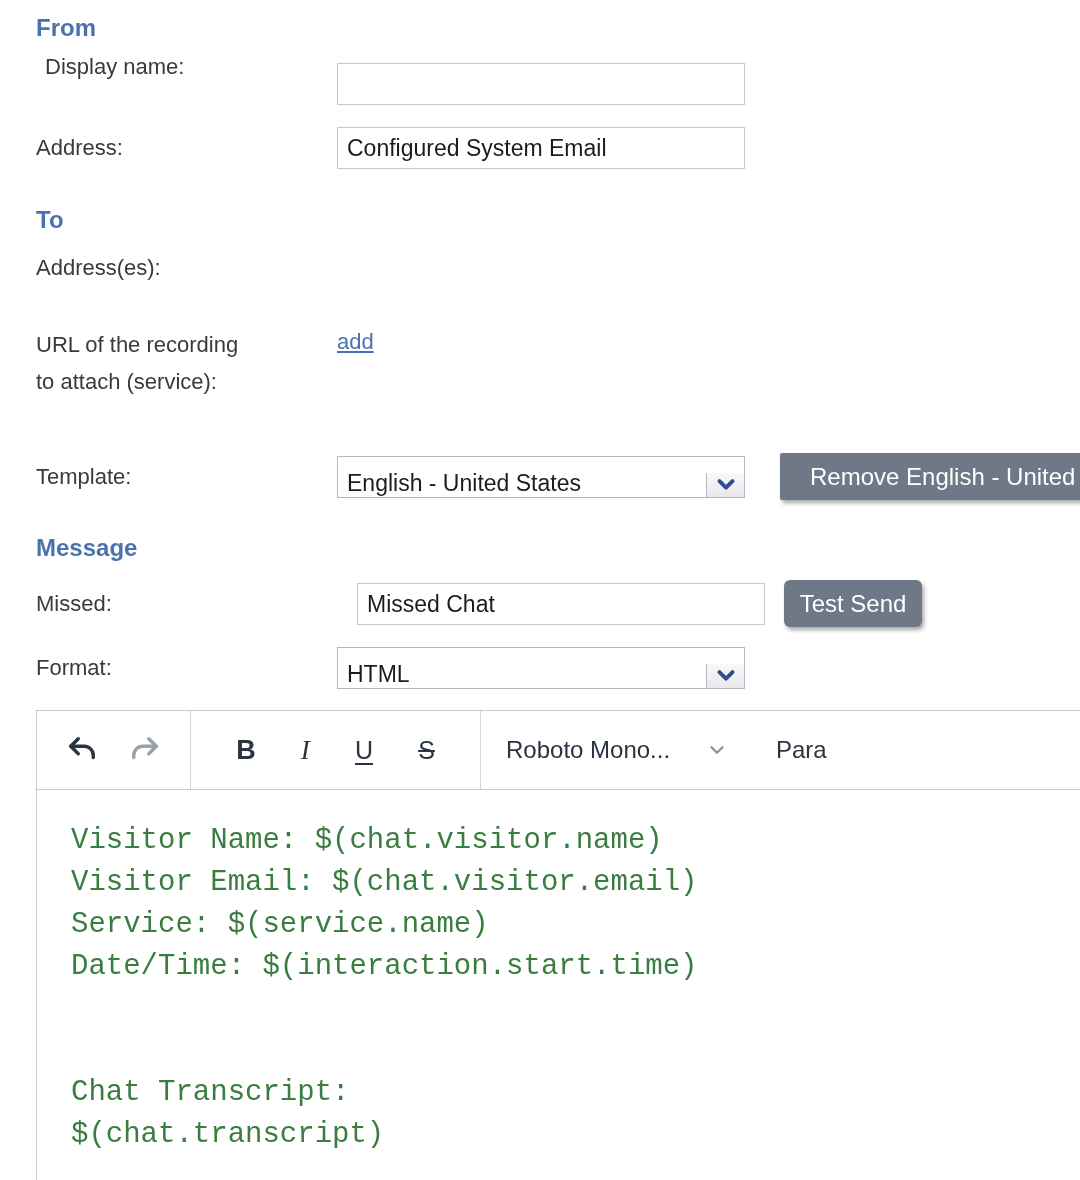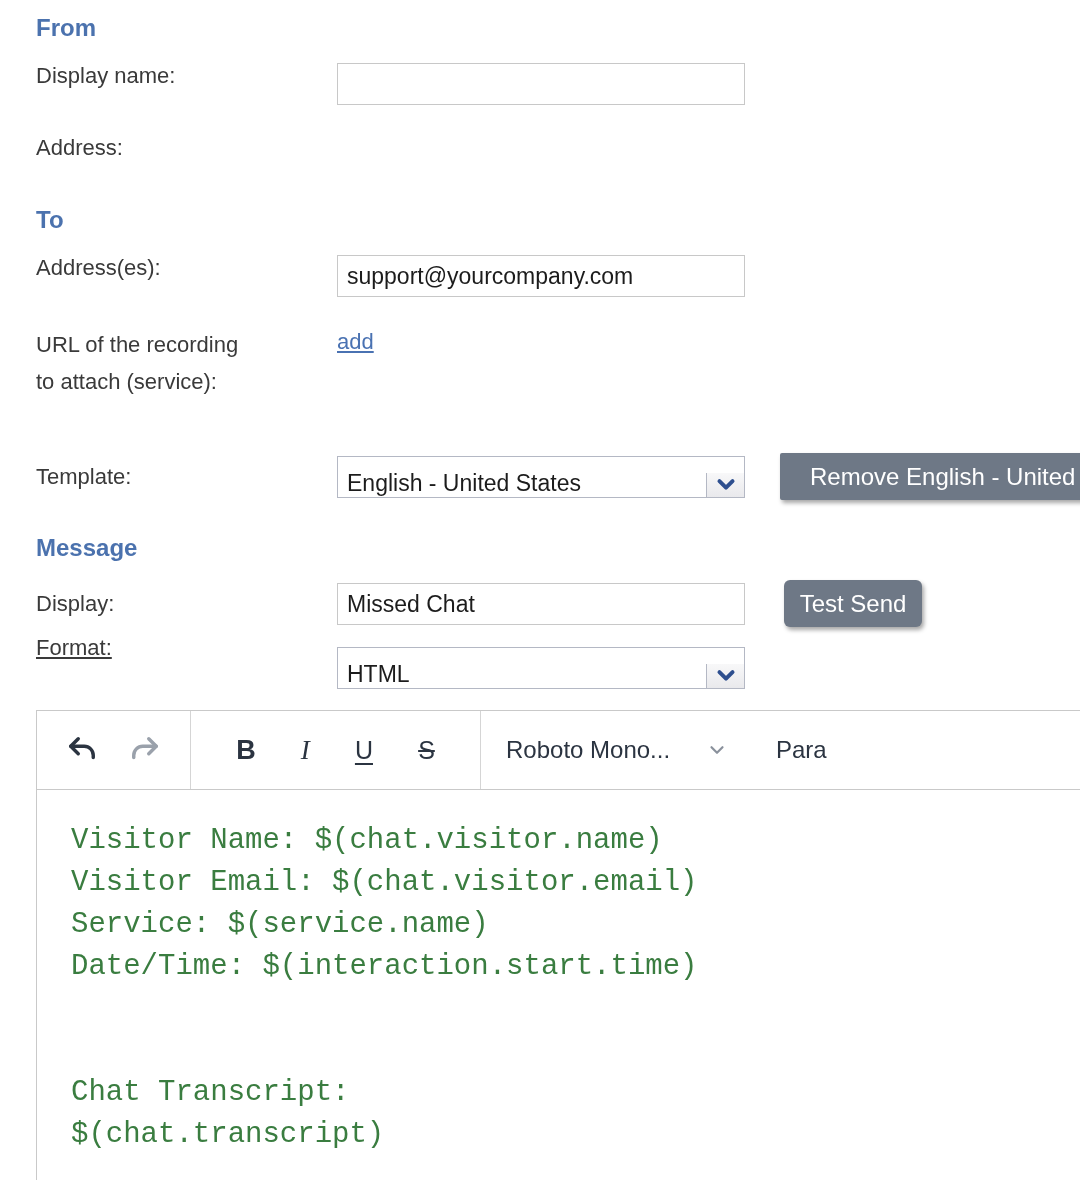--- a/index.html
+++ b/index.html
@@ -76,51 +76,51 @@
     font-size:29px;color:#3a7d40;white-space:pre;
   }
 </style>
 </head>
 <body>
 
 <div id="page">
 
   <div class="sec-heading" style="top:14px;">From</div>
 
-  <div class="field-label" style="top:55px;">Display name:</div>
+  <div class="field-label" style="top:46px;margin-left:9px;">Display name:</div>
   <input class="text-input" style="top: 63px;" type="text" value="">
 
   <div class="field-label" style="top:127px;text-align:center;">Address:</div>
+  <input class="text-input" style="top: 127px;" type="text" value="Configured System Email">
 
   <div class="sec-heading" style="top:206px;">To</div>
 
   <div class="field-label" style="top:247px;">Address(es):</div>
-  <input class="text-input" style="top: 255px;" type="text" value="support@yourcompany.com">
 
   <div class="multiline-label" style="top:326px;">URL of the recording to attach (service):</div>
   <a class="add-link">add</a>
 
   <div class="field-label" style="top:456px;">Template:</div>
   <div class="combo" style="top:456px;">
     <div class="combo-text">English - United States</div>
     <div class="combo-btn">
       <svg width="24" height="24" viewBox="0 0 22 22">
           <path d="M5 7.5 L11 13.5 L17 7.5" fill="none" stroke="#2e4f8f" stroke-width="3.6" stroke-linecap="round" stroke-linejoin="round"></path>
         </svg>
     </div>
   </div>
   <button class="gray-btn" id="remove-btn">Remove English - United</button>
 
   <div class="sec-heading" style="top:534px;">Message</div>
 
-  <div class="field-label" style="top:583px;">Display:</div>
-  <input class="text-input" style="top: 583px;" type="text" value="Missed Chat">
+  <div class="field-label" style="top:583px;">Missed:</div>
+  <input class="text-input" style="top: 583px; margin-left: 20px;" type="text" value="Missed Chat">
   <button class="gray-btn" id="test-send-btn">Test Send</button>
 
-  <div class="field-label" style="top:627px;text-decoration:underline;">Format:</div>
+  <div class="field-label" style="top:647px;">Format:</div>
   <div class="combo" style="top:647px;">
     <div class="combo-text">HTML</div>
     <div class="combo-btn">
       <svg width="24" height="24" viewBox="0 0 22 22">
           <path d="M5 7.5 L11 13.5 L17 7.5" fill="none" stroke="#2e4f8f" stroke-width="3.6" stroke-linecap="round" stroke-linejoin="round"></path>
         </svg>
     </div>
   </div>
 
   <div id="editor">

